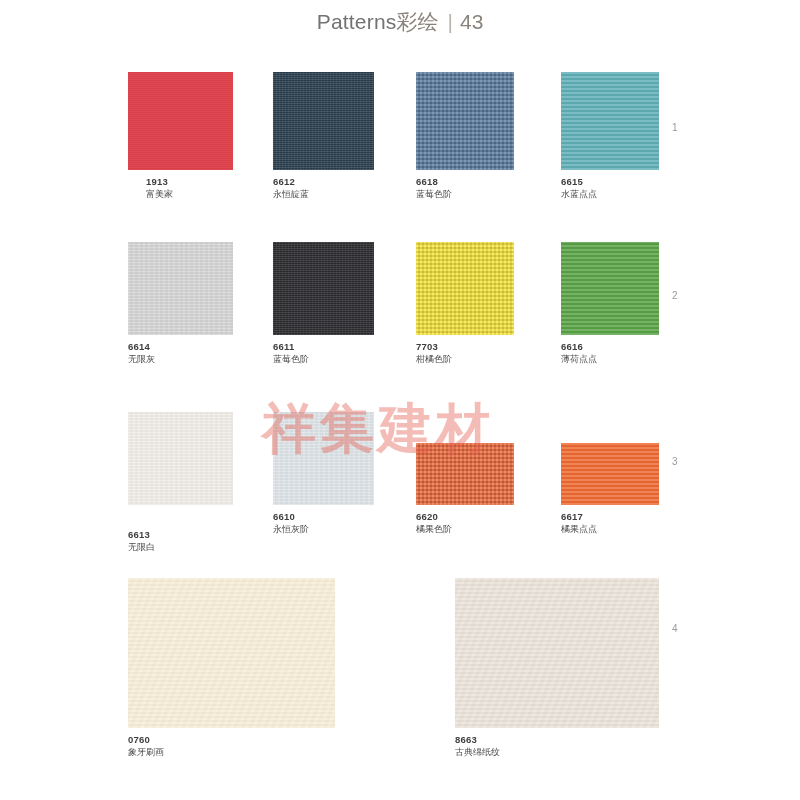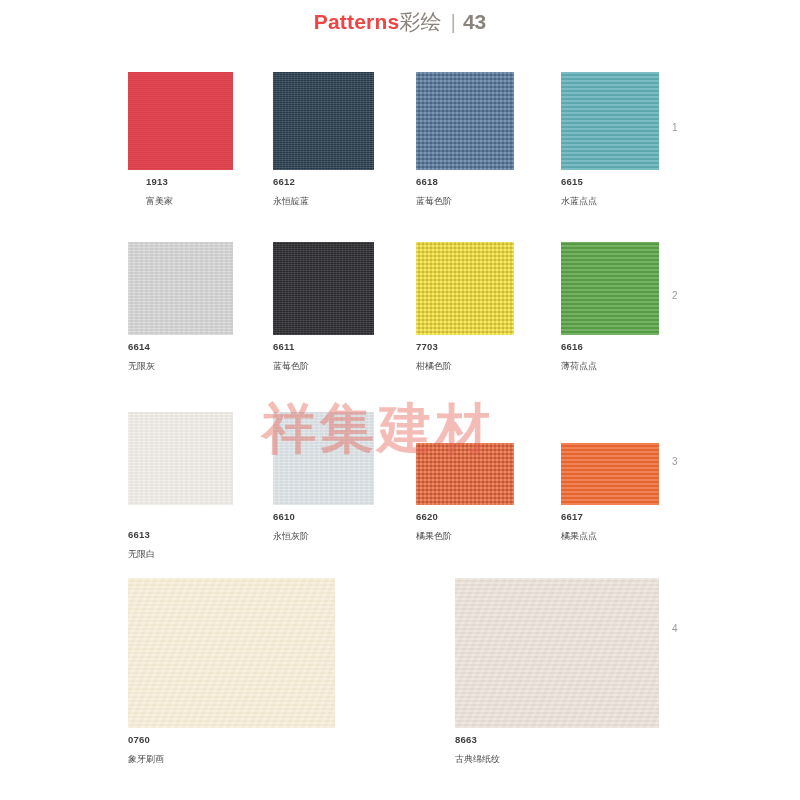--- a/index.html
+++ b/index.html
@@ -19,40 +19,40 @@
   .page-header {
     position: absolute;
     top: 8px;
     left: 0;
     width: 800px;
     text-align: center;
     white-space: nowrap;
   }
   .page-header .title-en {
     font-size: 21px;
-    font-weight: bold;
-    color: #ef4444;
+    font-weight: normal;
+    color: #737373;
     letter-spacing: .2px;
   }
   .page-header .title-cn {
     font-size: 21px;
     font-weight: normal;
     color: #8a837c;
     margin-left: 0;
   }
   .page-header .sep {
     font-size: 21px;
     color: #b9b3ac;
     margin: 0 7px 0 9px;
     font-weight: 300;
   }
   .page-header .page-no {
     font-size: 21px;
     color: #8a837c;
-    font-weight: bold;
+    font-weight: normal;
   }
 
   
   .plate {
     position: absolute;
     left: 0;
     top: 0;
     width: 800px;
     height: 800px;
   }
@@ -106,21 +106,21 @@
     display: block;
     font-size: 9.5px;
     font-weight: bold;
     color: #3e3e3e;
     letter-spacing: .2px;
   }
   .swatch-label .name {
     display: block;
     font-size: 9px;
     color: #4a4a4a;
-    margin-top: 8px;
+    margin-top: 1px;
   }
 
   .row-number {
     position: absolute;
     font-size: 10px;
     color: #9a9a9a;
     left: 672px;
   }
 
   

